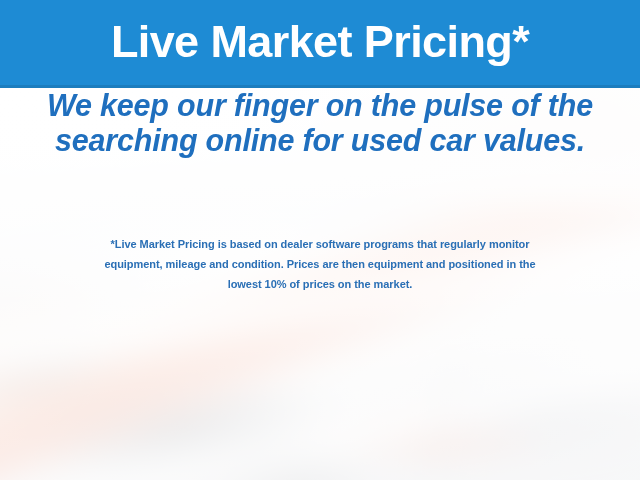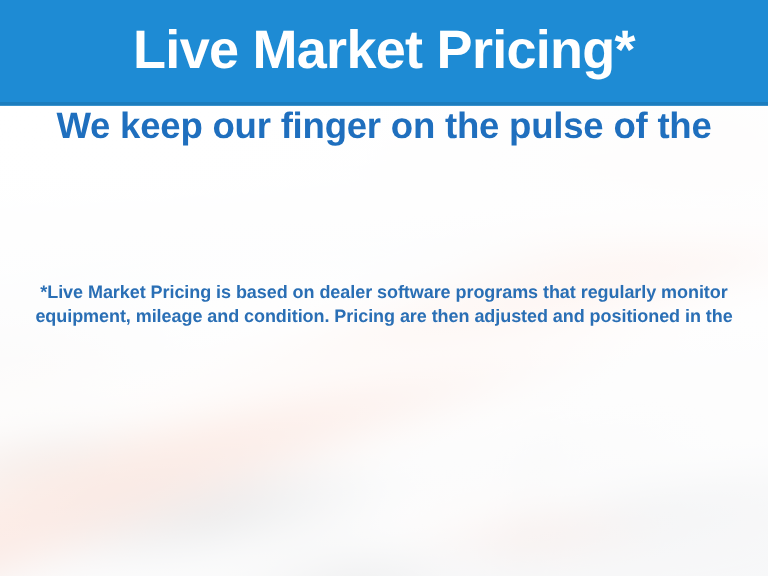--- a/index.html
+++ b/index.html
@@ -144,30 +144,31 @@
     text-align: center;
     color: #1F6FBE;
     font-size: 30.5px;
     font-weight: bold;
     line-height: 35px;
     letter-spacing: -0.2px;
   }
   .headline .hl-line {
     display: block;
     white-space: nowrap;
+    font-style: italic;
   }
 
   .footnote {
     position: absolute;
     left: 20px;
     top: 234px;
     width: 600px;
     text-align: center;
     color: #2A6FB5;
-    font-size: 15px;
+    font-size: 11px;
     font-weight: bold;
     line-height: 20px;
     letter-spacing: -0.05px;
   }
   .footnote .fn-line {
     display: block;
     white-space: nowrap;
   }
 </style>
 </head>
@@ -185,20 +186,22 @@
     <div class="bg-layer b7"></div>
     <div class="bg-wash"></div>
   </div>
 
   <div class="banner">
     <div class="banner-title">Live Market Pricing*</div>
   </div>
 
   <div class="headline">
     <span class="hl-line">We keep our finger on the pulse of the</span>
+    <span class="hl-line">searching online for used car values.</span>
   </div>
 
   <div class="footnote">
     <span class="fn-line">*Live Market Pricing is based on dealer software programs that regularly monitor</span>
-    <span class="fn-line">equipment, mileage and condition. Pricing are then adjusted and positioned in the</span>
+    <span class="fn-line">equipment, mileage and condition. Prices are then equipment and positioned in the</span>
+    <span class="fn-line">lowest 10% of prices on the market.</span>
   </div>
 
 </div>
 
 </body></html>

